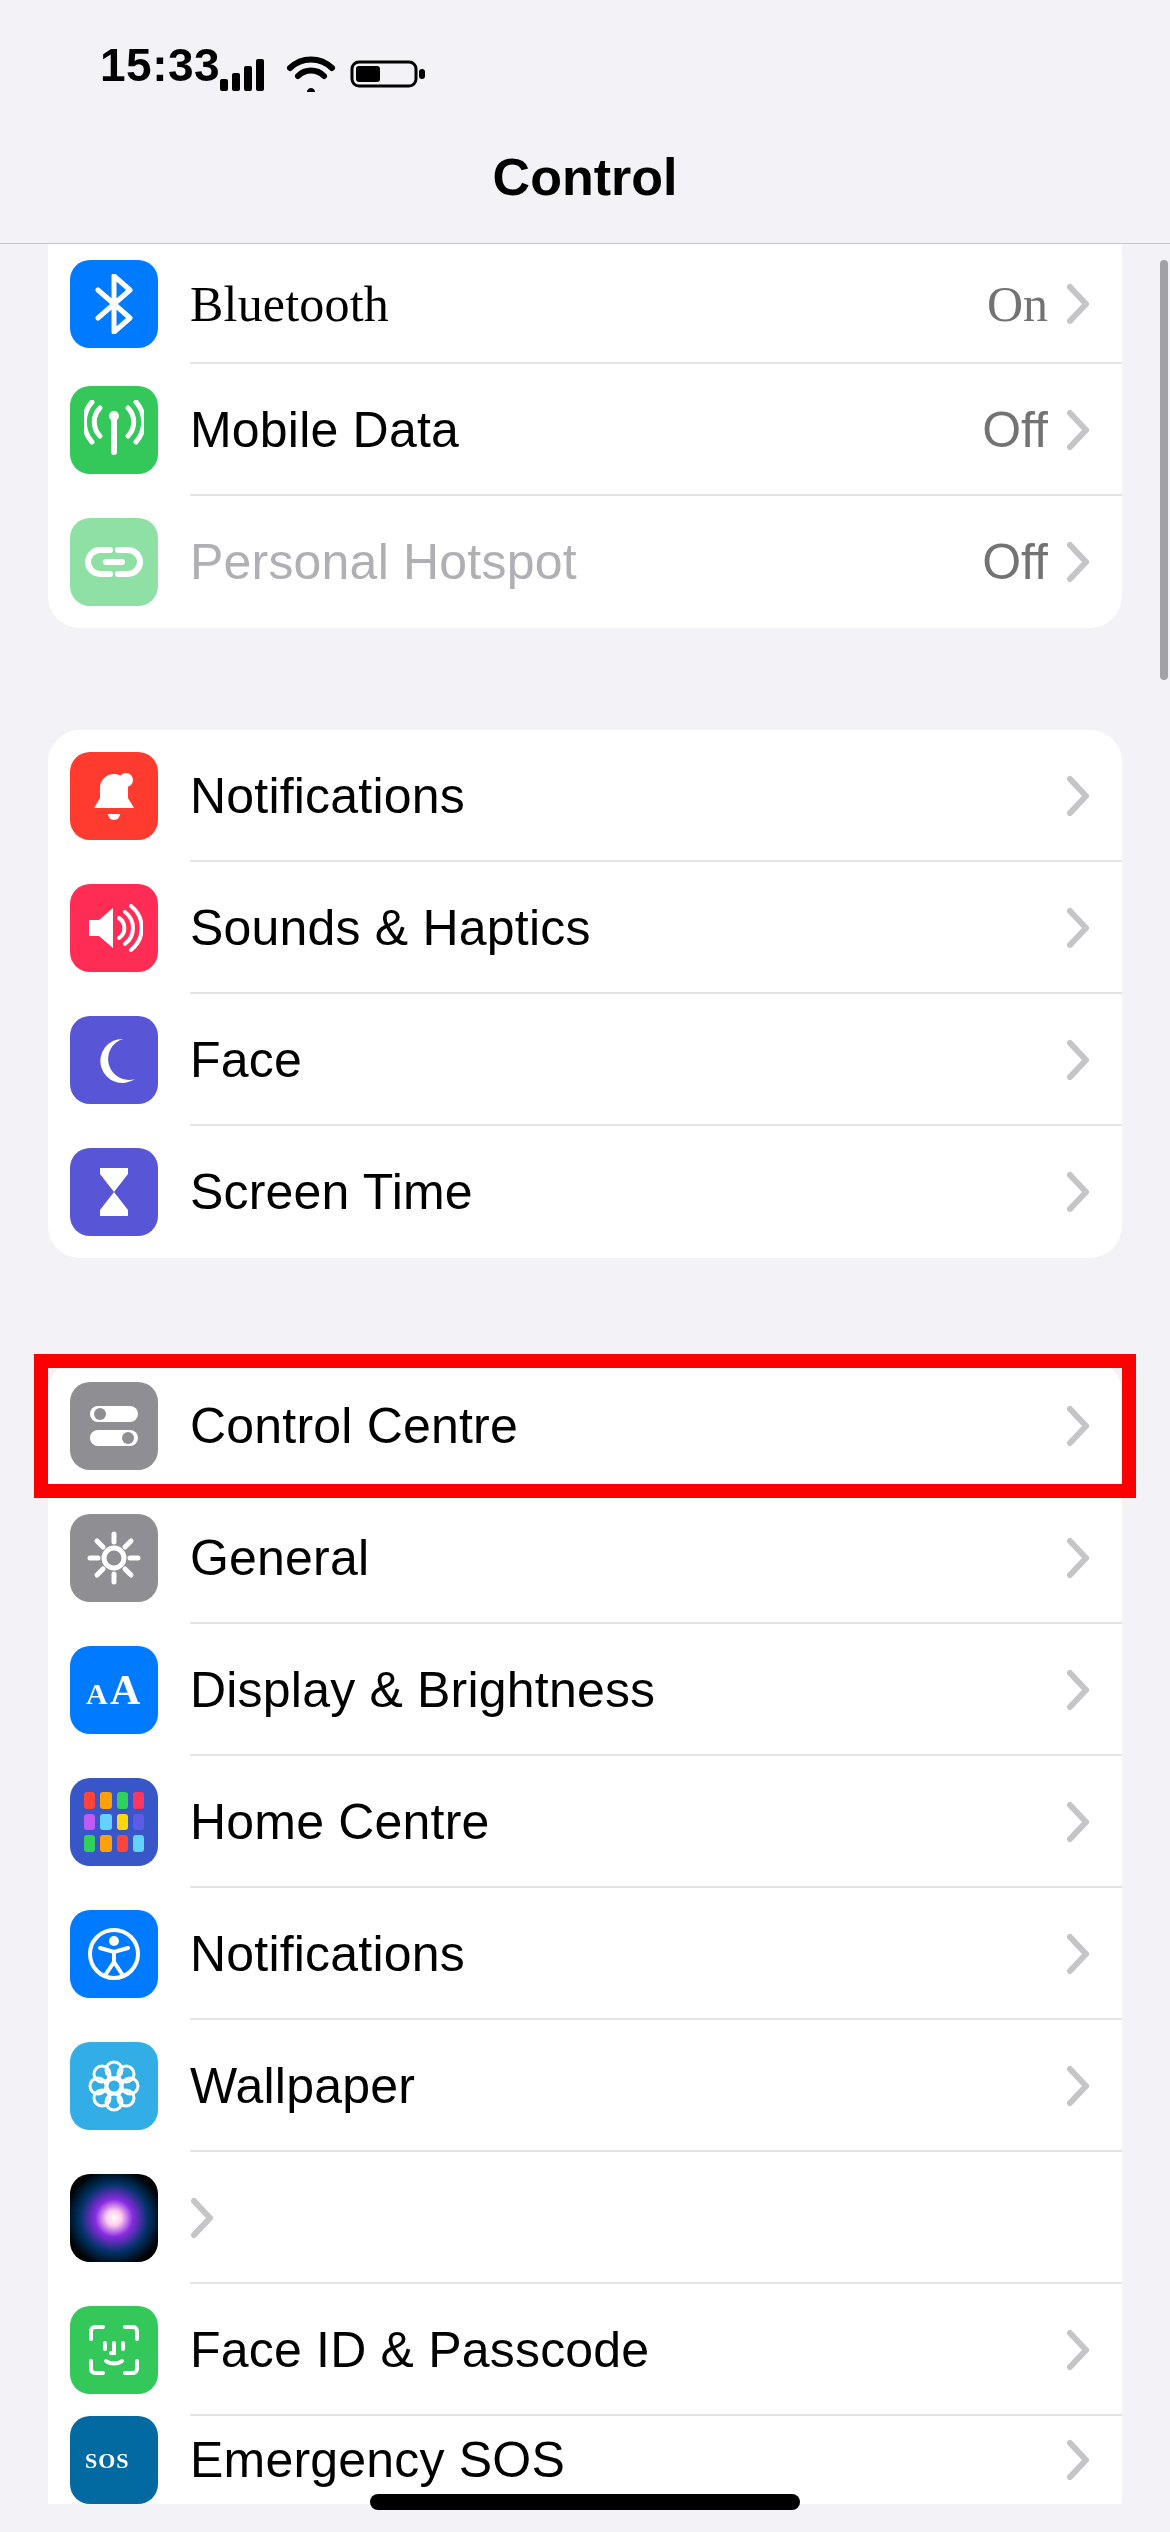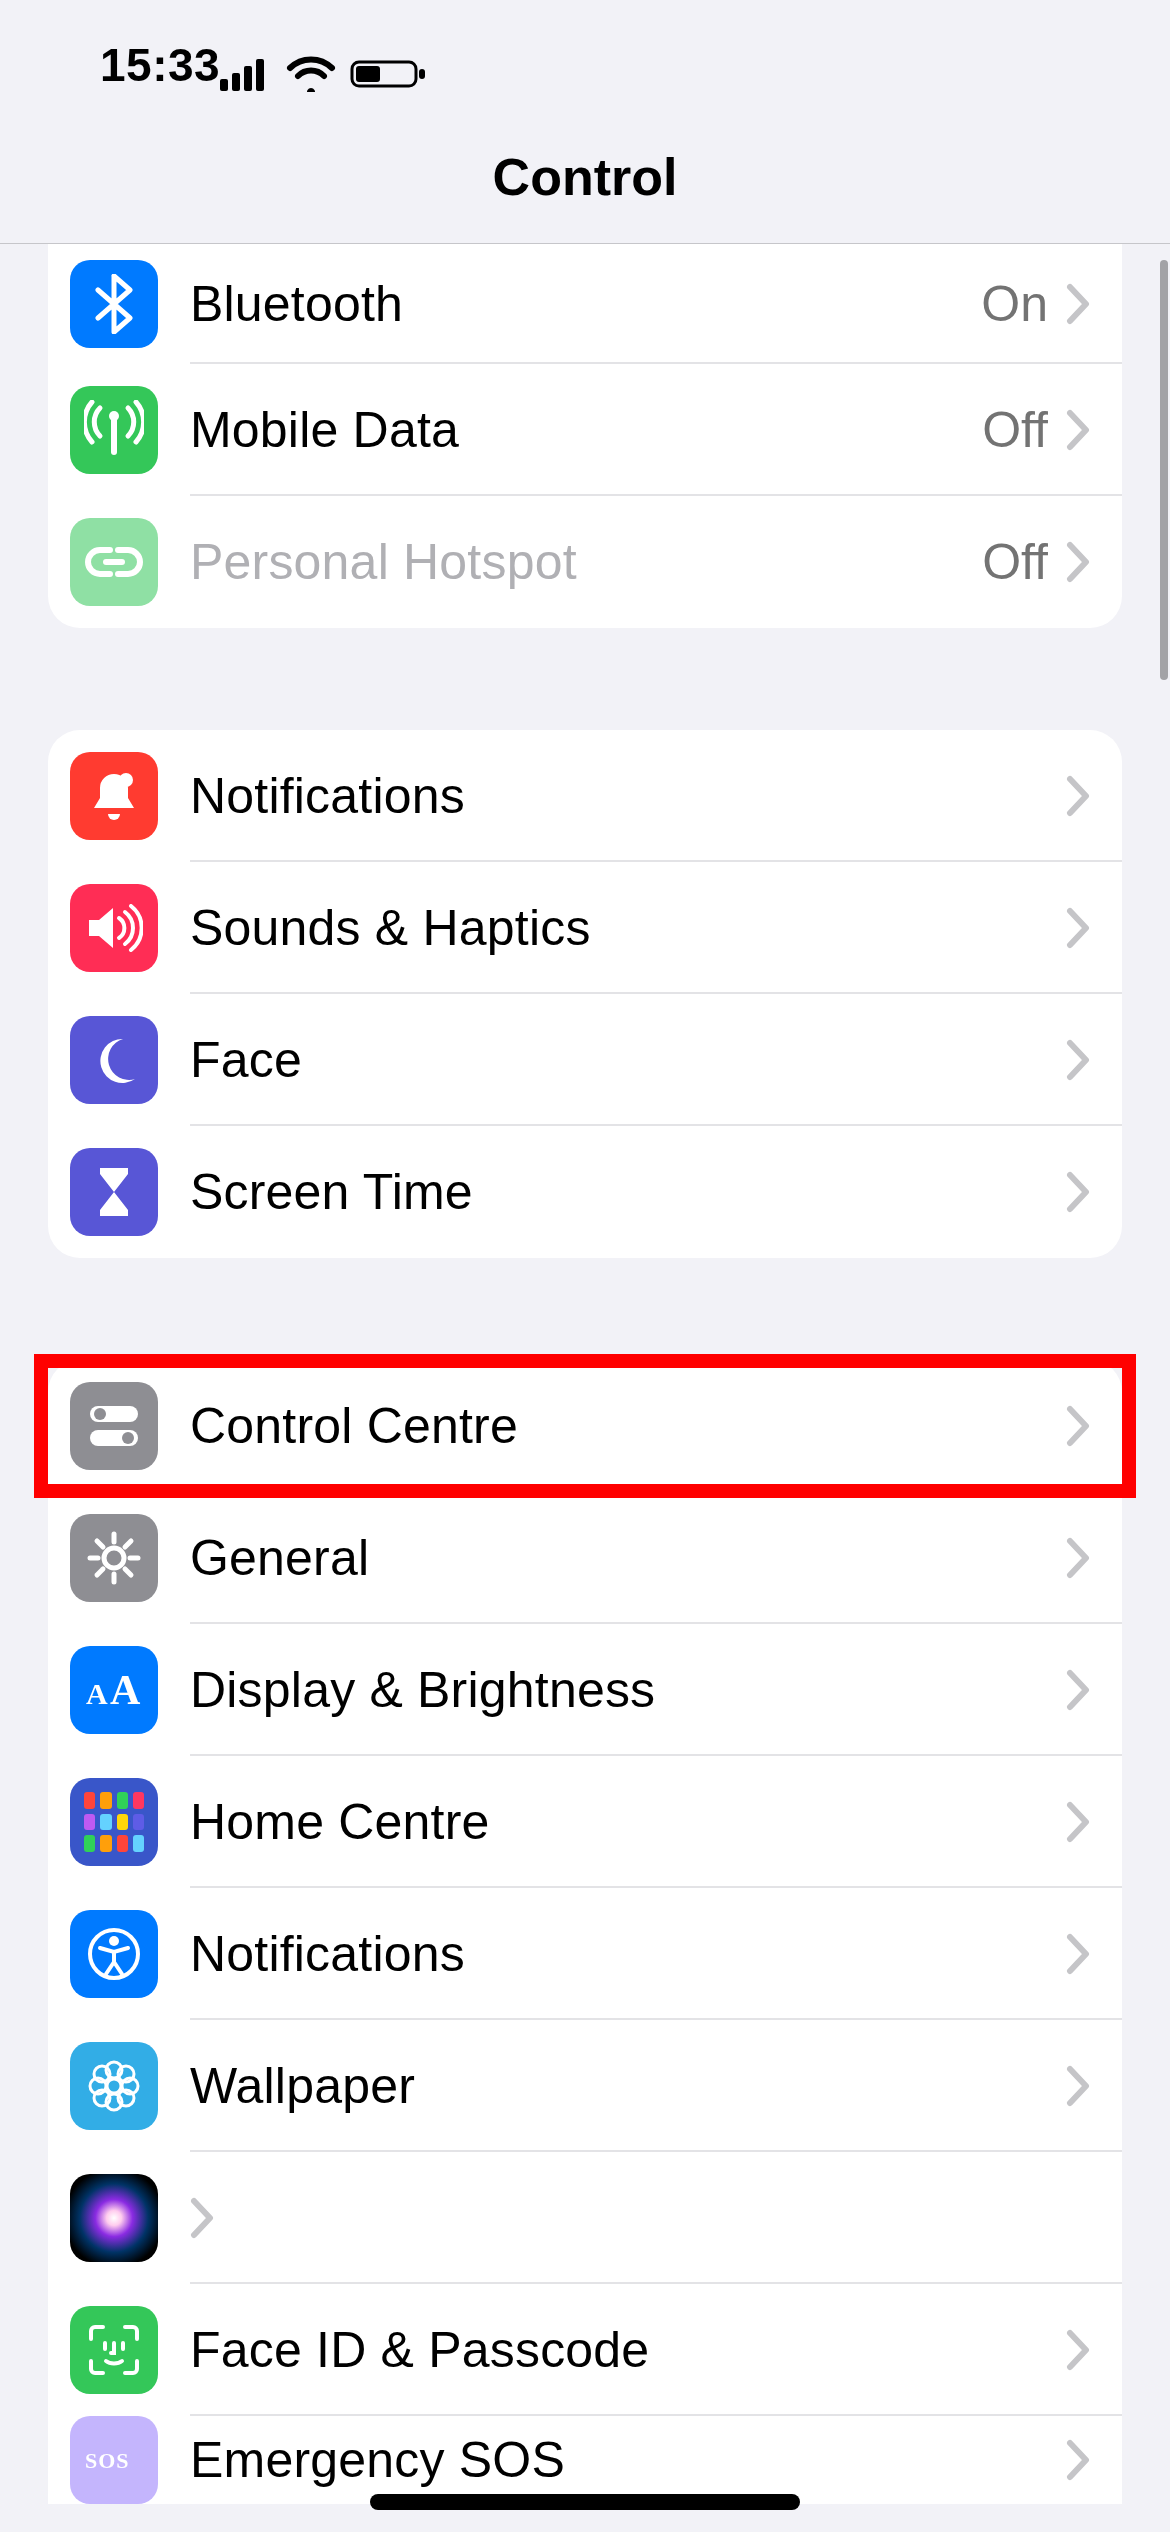--- a/index.html
+++ b/index.html
@@ -138,31 +138,31 @@
   .bg-blue    { background:#007aff; }
   .bg-green   { background:#34c759; }
   .bg-green2  { background:#34c759; }
   .bg-red     { background:#ff3b30; }
   .bg-pink    { background:#ff2d55; }
   .bg-indigo  { background:#5856d6; }
   .bg-gray    { background:#8e8e93; }
   .bg-blue2   { background:#007aff; }
   .bg-cyan    { background:#32ade6; }
   .bg-homescreen { background:#3956c9; }
-  .bg-sos     { background:#c4b5fd; }
+  .bg-sos     { background:#0369a1; }
 
   svg { display:block; }
 
   
   .group.scrolled {
     margin-top:0;
     border-top-left-radius:0;
     border-top-right-radius:0;
   }
-  .group.scrolled .row:first-child { min-height:120px; }
+  .group.scrolled .row:first-child { min-height:120px;font-family:Liberation Serif, serif; }
 
   
   .group.overflow { margin-bottom:0; border-bottom-left-radius:0; border-bottom-right-radius:0; }
 
   
   .siri-orb {
     width:88px;height:88px;border-radius:20px;
     background: radial-gradient(circle at 50% 50%, #ffffff 0%, #ffccee 12%, #8a2be2 30%, #003366 55%, #000 80%);
   }
 

